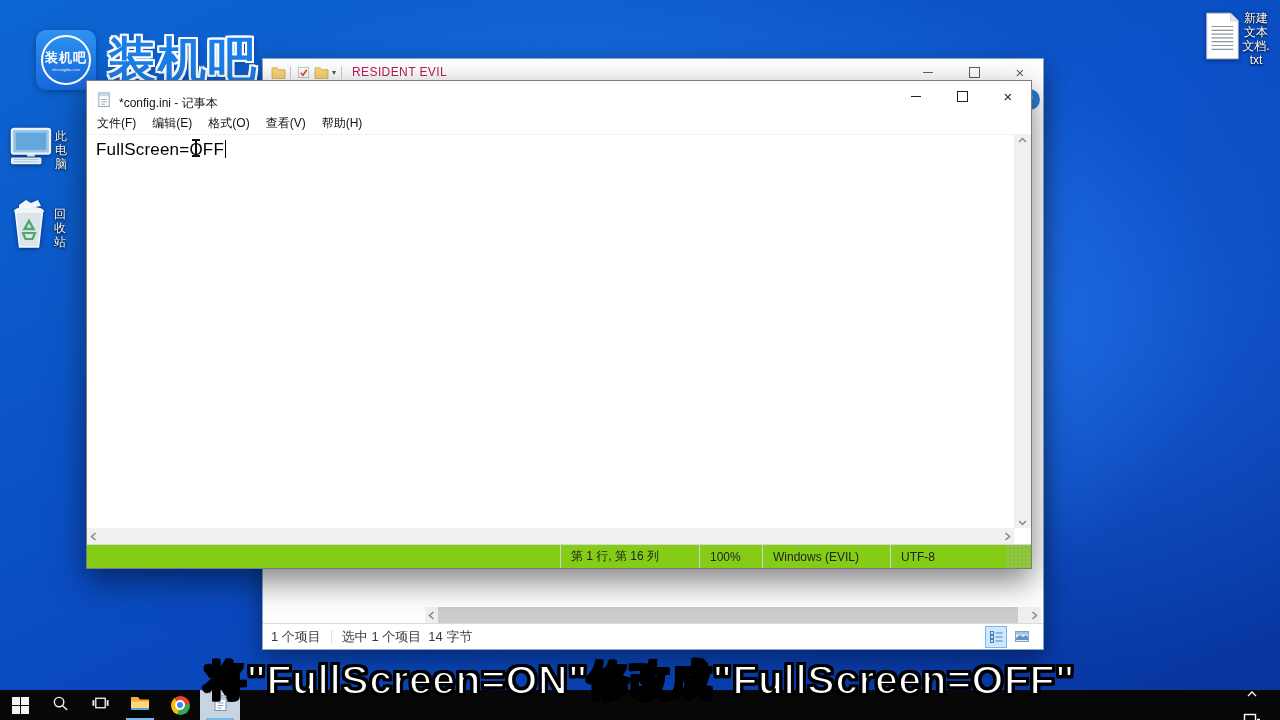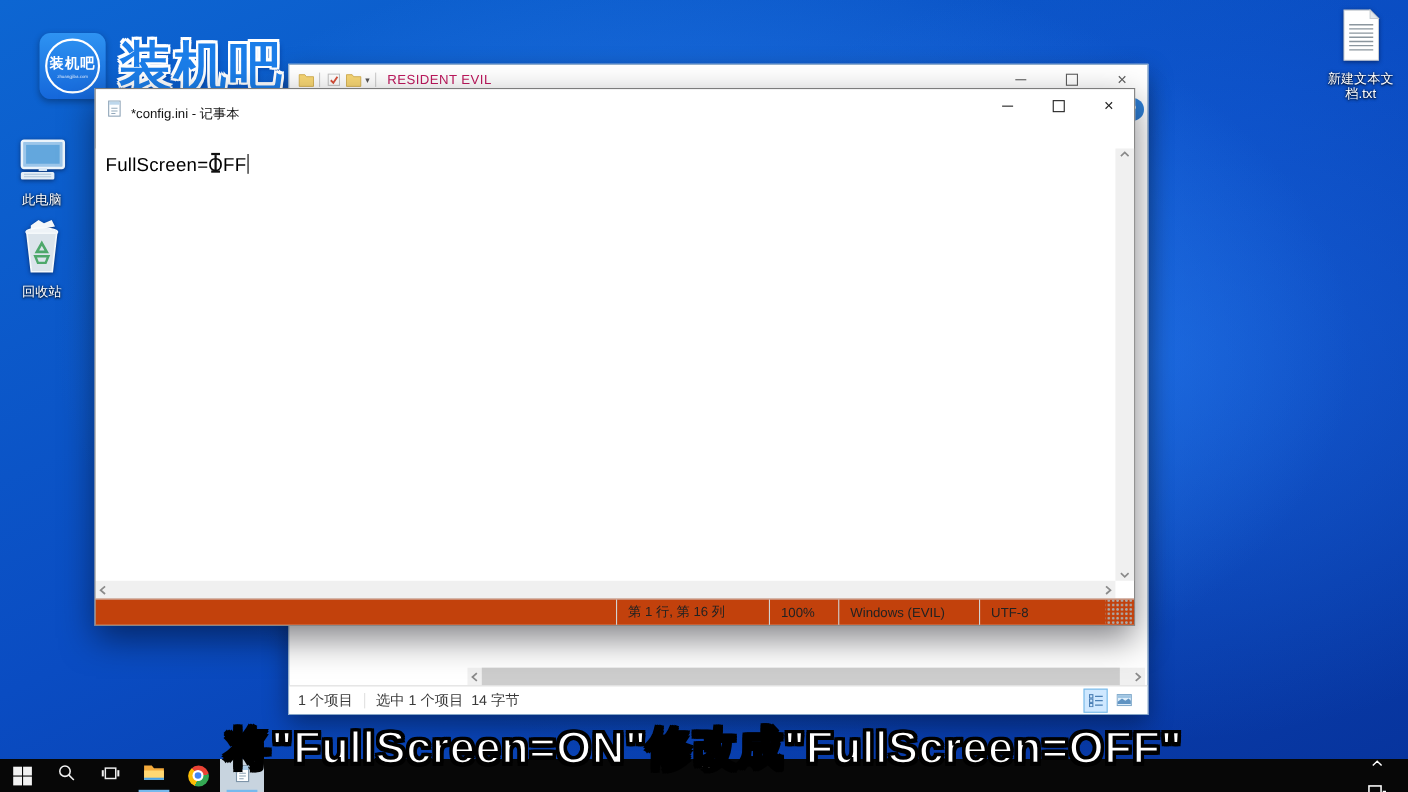--- a/index.html
+++ b/index.html
@@ -17,21 +17,21 @@
     box-shadow:0 2px 6px rgba(0,0,0,.3);z-index:2;}
   .badge-ring{width:46px;height:46px;border:2px solid #fff;border-radius:50%;display:flex;flex-direction:column;
     align-items:center;justify-content:center;color:#fff;}
   .badge-main{font-size:13px;font-weight:bold;letter-spacing:1px;}
   .badge-sub{font-size:4px;opacity:.85;}
   .brand-wordmark{position:absolute;left:108px;top:28px;font-size:48px;font-weight:800;color:#1b7de8;
     letter-spacing:2px;z-index:2;
     text-shadow:2px 0 0 #fff,-2px 0 0 #fff,0 2px 0 #fff,0 -2px 0 #fff,2px 2px 0 #fff,-2px 2px 0 #fff,2px -2px 0 #fff,-2px -2px 0 #fff,3px 3px 4px rgba(0,40,120,.4);}
 
   
-  .dicon{position:absolute;width:62px;display:flex;flex-direction:column;align-items:center;z-index:1;justify-content:space-between;}
+  .dicon{position:absolute;width:62px;display:flex;align-items:center;z-index:1;justify-content:space-between;}
   .dicon svg{filter:drop-shadow(0 1px 2px rgba(0,10,40,.55));}
   .dlabel{margin-top:3px;font-size:12px;color:#fff;text-align:center;line-height:14px;
     text-shadow:0 1px 2px rgba(0,0,0,.9),0 0 3px rgba(0,0,0,.6);word-break:break-all;}
   .dicon.pc{left:7px;top:126px;}
   .dicon.bin{left:7px;top:198px;}
   .dicon.txt{left:1203px;top:8px;width:68px;}
 
   
   .win{position:absolute;background:#fff;}
   .wbtn{width:46px;height:100%;display:flex;align-items:center;justify-content:center;}
@@ -74,21 +74,21 @@
     font-size:17px;color:#000;padding:5px 0 0 9px;letter-spacing:.2px;cursor:text;}
   .caret{display:inline-block;width:1px;height:18px;background:#000;vertical-align:-3px;margin-left:1px;}
   .ibeam{position:absolute;left:104px;top:58px;width:10px;height:18px;display:flex;flex-direction:column;
     align-items:center;justify-content:space-between;}
   .ibeam i{display:block;width:8px;height:2px;background:#111;}
   .ibeam .stem{width:2px;height:14px;background:#111;margin:-2px 0;}
   .np-vscroll{position:absolute;top:54px;right:0;width:17px;bottom:40px;background:#f0f0f0;
     display:flex;flex-direction:column;align-items:center;justify-content:space-between;padding:2px 0;}
   .np-hscroll{position:absolute;left:0;right:17px;bottom:23px;height:17px;background:#f0f0f0;
     display:flex;align-items:center;justify-content:space-between;}
-  .np-status{position:absolute;left:0;right:0;bottom:0;height:23px;background:#c2410c;border-top:1px solid #d6d6d6;
+  .np-status{position:absolute;left:0;right:0;bottom:0;height:23px;background:#84cc16;border-top:1px solid #d6d6d6;
     display:flex;align-items:stretch;font-size:12px;color:#222;}
   .np-cell{border-left:1px solid #d2d2d2;display:flex;align-items:center;padding-left:10px;flex:none;}
   .np-spacer{flex:1;}
   .c-cursor{width:128px;}.c-zoom{width:52px;}.c-eol{width:117px;}.c-enc{width:104px;}
   .grip{width:16px;border-left:none;background:
     radial-gradient(#ababab 1px, transparent 1.3px);background-size:4px 4px;background-position:1px 3px;}
 
   
   .taskbar{position:absolute;left:0;right:0;top:690px;height:30px;background:#070707;display:flex;
     align-items:stretch;z-index:15;}
@@ -250,20 +250,27 @@
         <div class="wbtn">
             <span class="glyph-min"></span>
           </div>
         <div class="wbtn">
             <span class="glyph-max"></span>
           </div>
         <div class="wbtn glyph-close">×</div>
       </div>
     </div>
 
+    <div class="np-menubar">
+      <span class="np-menu">文件(F)</span>
+      <span class="np-menu">编辑(E)</span>
+      <span class="np-menu">格式(O)</span>
+      <span class="np-menu">查看(V)</span>
+      <span class="np-menu">帮助(H)</span>
+    </div>
 
     <div class="np-body">
       <span>FullScreen=OFF</span><span class="caret"></span>
     </div>
 
     <div class="ibeam">
         <i></i>
         <i class="stem"></i>
         <i></i>
       </div>

